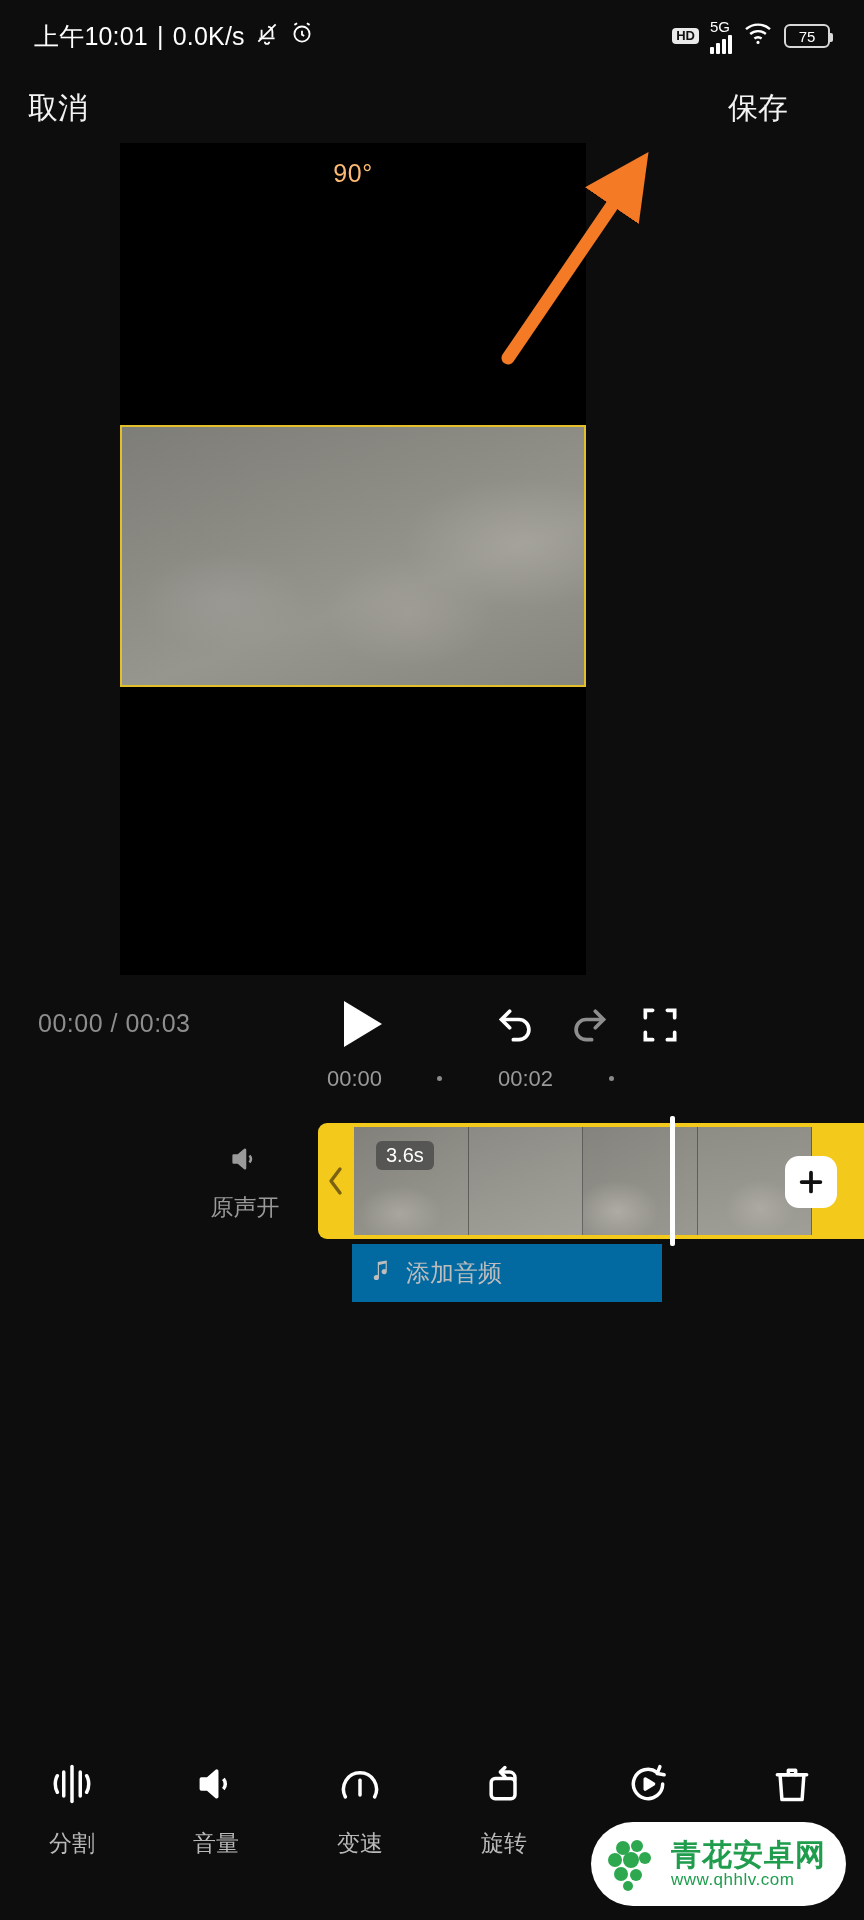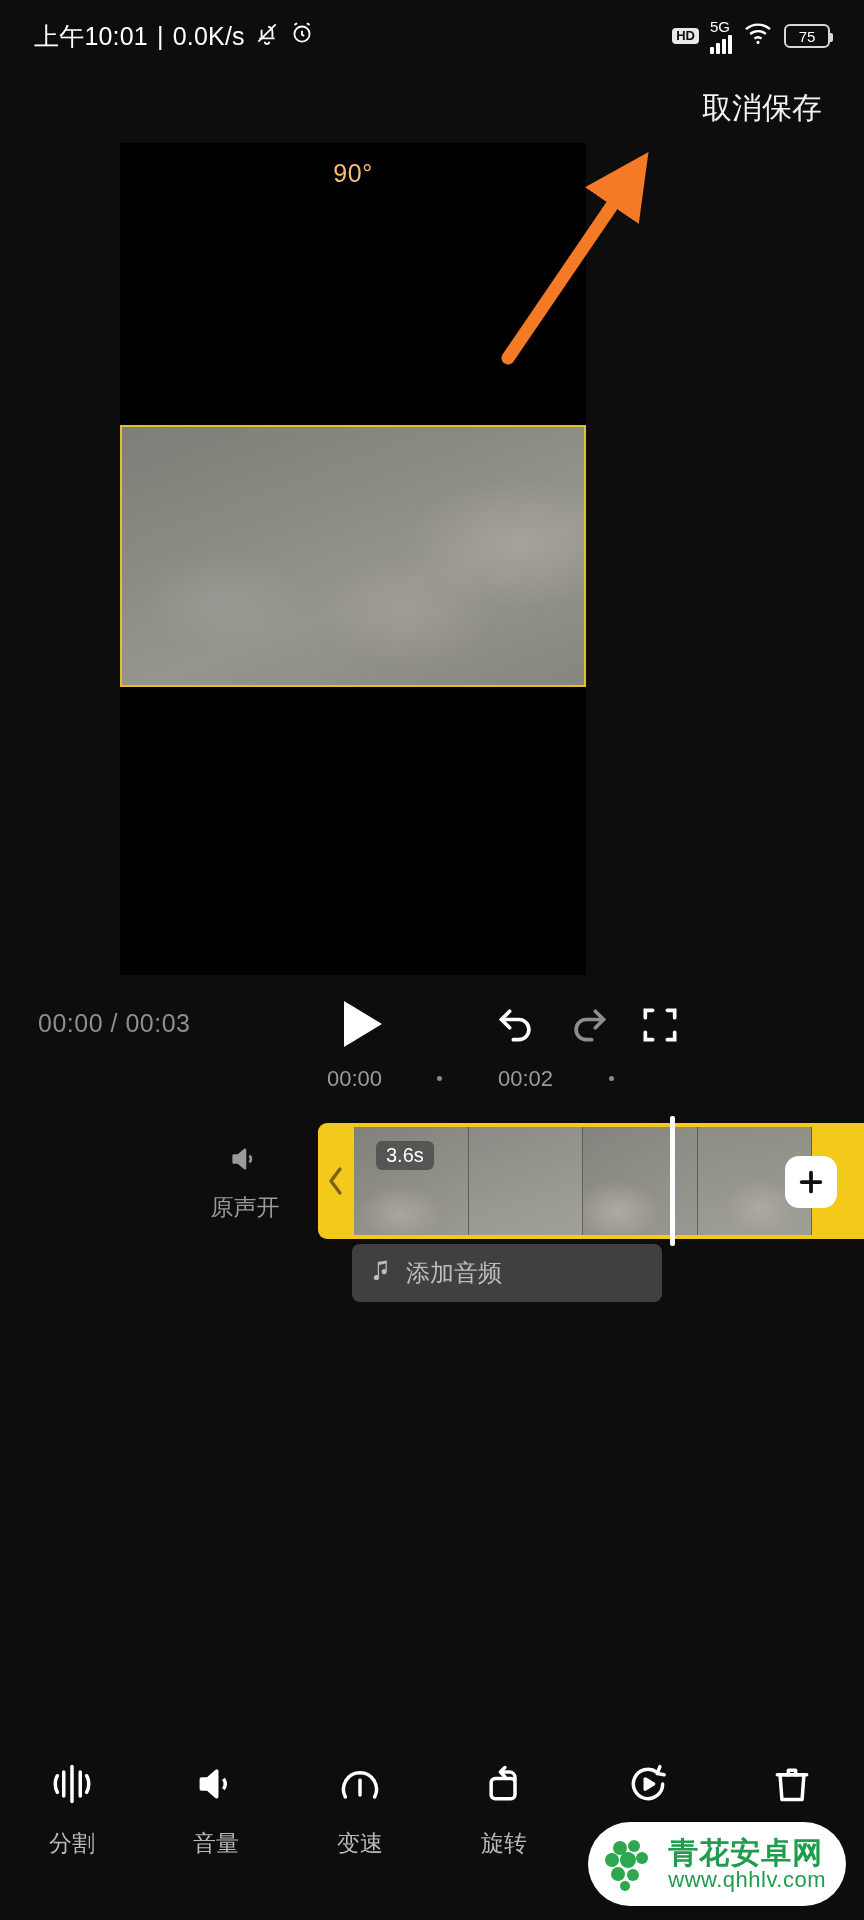--- a/index.html
+++ b/index.html
@@ -34,23 +34,22 @@
   .batt {
     width:46px; height:24px; border:2px solid #d8d8d8; border-radius:6px;
     display:flex; align-items:center; justify-content:center; position:relative;text-align:center;
   }
   .batt:after{ content:""; position:absolute; right:-5px; top:7px; width:3px; height:9px; background:#d8d8d8; border-radius:0 2px 2px 0;}
   .batt span{ font-size:15px; color:#fff; line-height:15px; }
 
   
   .header {
     position:absolute; top:72px; left:0; width:816px; height:72px;
-    display:flex; align-items:center; justify-content:flex-end;
+    display:flex; align-items:center; justify-content:space-between;
     padding:0 28px;
-    margin-left:34px;
   }
   .header div { font-size:30px; color:#f2f2f2; }
 
   
   .preview {
     position:absolute; left:120px; top:143px; width:466px; height:832px;
     background:#000;
   }
   .rot-label {
     position:absolute; top:16px; left:0; width:466px; text-align:center;
@@ -114,21 +113,21 @@
     padding:3px 10px; border-radius:6px;
   }
   .plus-btn {
     position:absolute; left:467px; top:33px; width:52px; height:52px;
     background:#fff; border-radius:14px; display:flex; align-items:center; justify-content:center;
   }
   .playhead { position:absolute; left:352px; top:-7px; width:5px; height:130px; background:#fff; border-radius:2px; }
 
   .audio-bar {
     position:absolute; left:352px; top:1244px; width:310px; height:58px;
-    background:#404040; border-radius:8px;
+    background:#0369a1; border-radius:0;
     display:flex; align-items:center; padding-left:18px; gap:12px;
   }
   .audio-bar .txt { font-size:24px; color:#bdbdbd; }
 
   
   .toolbar {
     position:absolute; left:0; bottom:0; width:864px; height:178px;
     display:flex; align-items:flex-start; justify-content:space-around;
     padding-top:20px;
   }
@@ -136,21 +135,21 @@
   .tool .lbl { font-size:23px; color:#b9b9b9; }
 
   .watermark {
     position:absolute; right:18px; bottom:14px; height:84px;
     display:flex; align-items:center; gap:10px;
     background:#fff; border-radius:42px; padding:6px 20px 6px 10px;
   }
   .wm-leaf { width:60px; height:60px; }
   .wm-txt { display:flex; flex-direction:column; line-height:1.05; }
   .wm-title { font-size:30px; color:#1f9d4d; font-weight:bold; letter-spacing:1px; }
-  .wm-url { font-size:22px; color:#1f9d4d; letter-spacing:.5px; }
+  .wm-url { font-size:17px; color:#1f9d4d; letter-spacing:.5px; }
 </style>
 </head>
 <body>
 
 <div class="screen">
 
   <div class="statusbar">
     <div class="sb-left">
       <span>上午10:01</span>
       <span>|</span>

